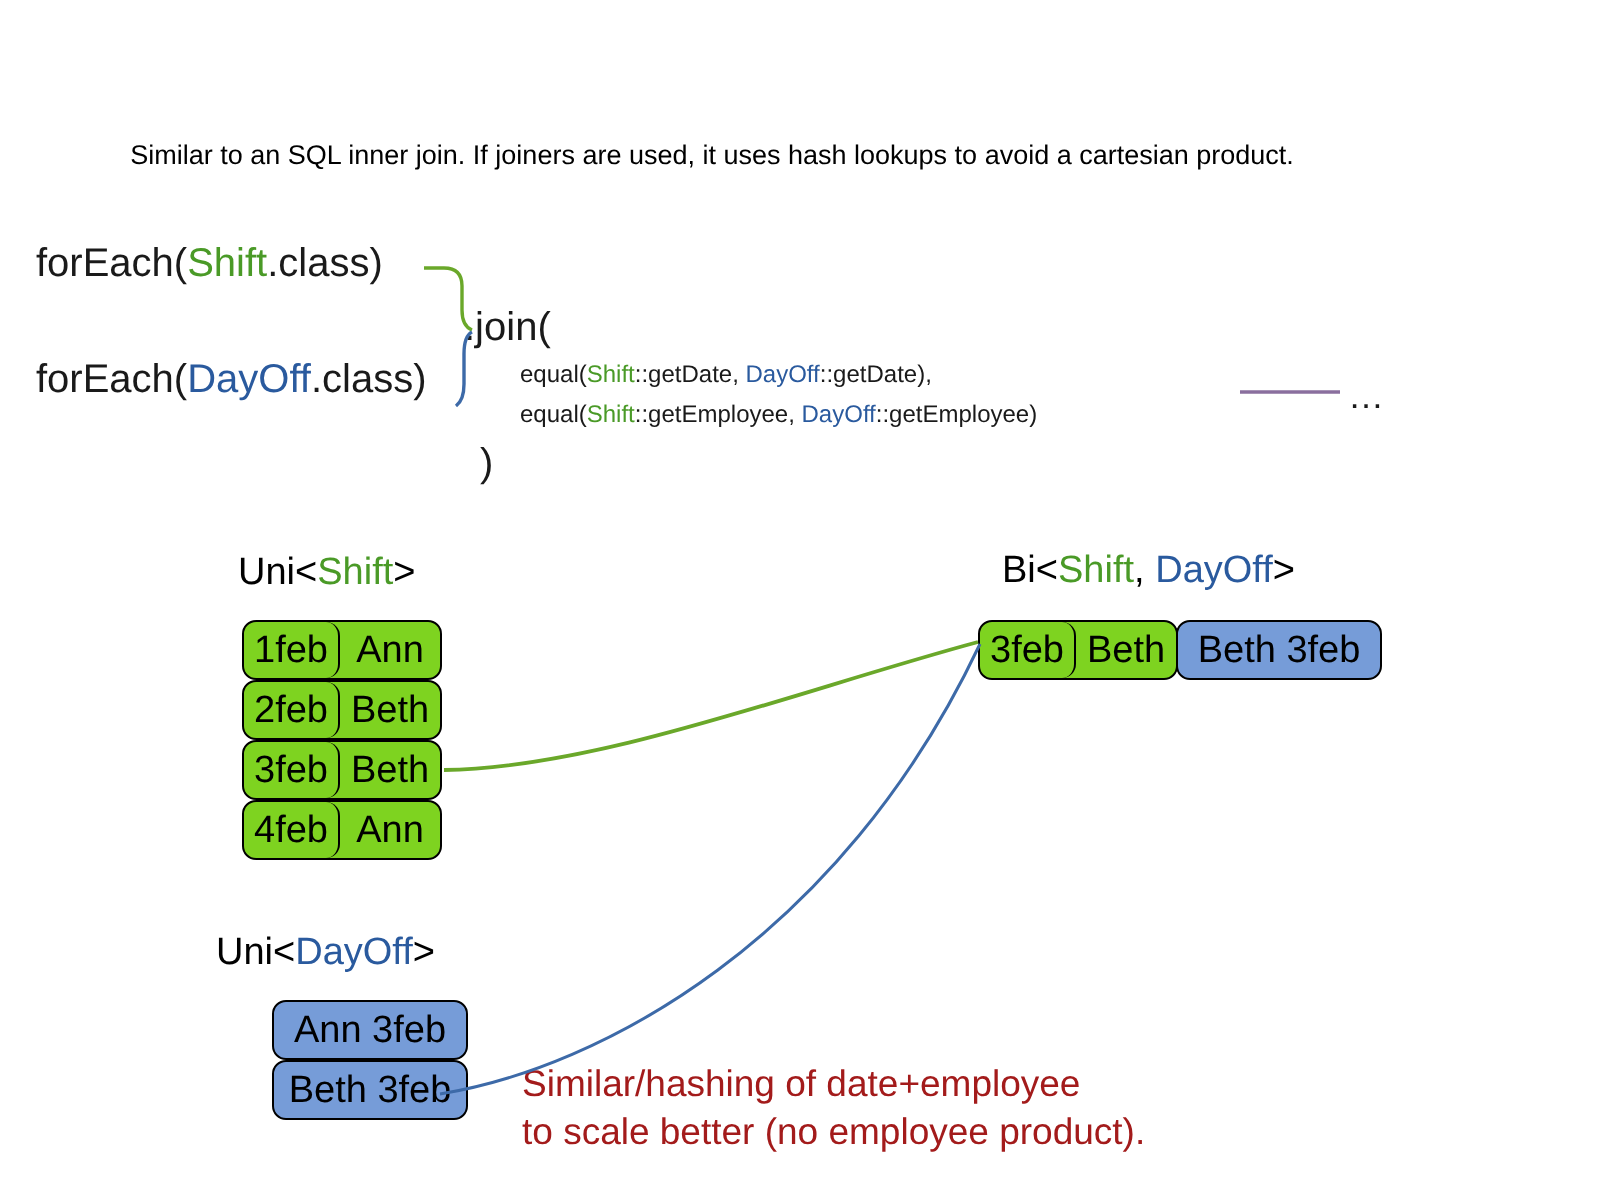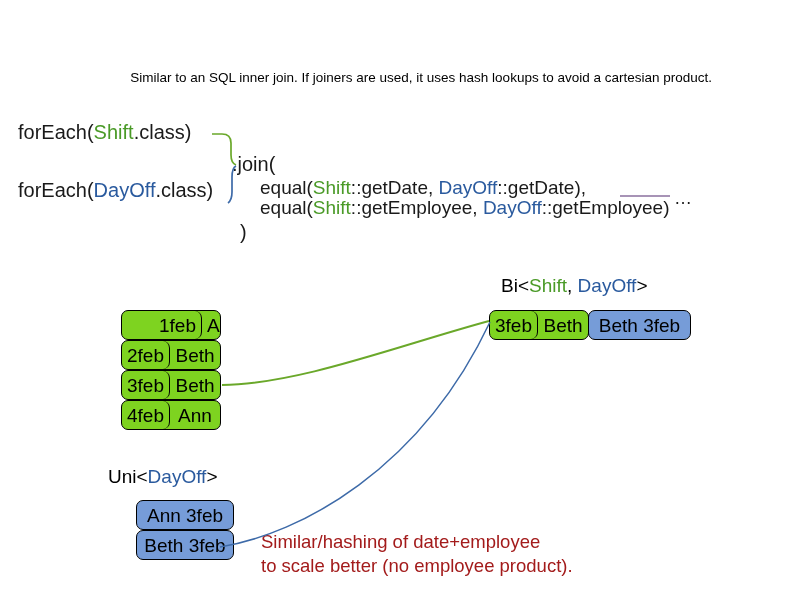--- a/index.html
+++ b/index.html
@@ -29,41 +29,41 @@
     line-height: 40px;
     font-weight: normal;
     color: #000000;
     white-space: nowrap;
   }
   .subtitle {
     position: absolute;
     left: 0;
     top: 69px;
     width: 712px;
-    text-align: right;
+    text-align: center;
     font-size: 13.5px;
     line-height: 18px;
     color: #000000;
     white-space: nowrap;
   }
   
   .code-line {
     position: absolute;
     font-size: 20px;
     line-height: 24px;
     color: #1a1a1a;
     white-space: nowrap;
   }
   .code-foreach-shift  { left: 18px;  top: 120px; }
   .code-foreach-dayoff { left: 18px;  top: 178px; }
   .code-join           { left: 232px; top: 152px; }
   .code-close-paren    { left: 240px; top: 220px; }
   .code-arg {
     position: absolute;
-    font-size: 19px;
+    font-size: 12px;
     line-height: 19px;
     color: #1a1a1a;
     white-space: nowrap;
   }
   .code-arg-1 { left: 260px; top: 178px; }
   .code-arg-2 { left: 260px; top: 198px; }
 
   .tok-shift  { color: #4a9a27; }
   .tok-dayoff { color: #2a5a9e; }
 
@@ -113,21 +113,21 @@
     border-right: 1.6px solid #000000;
     width: 49px;
     border-radius: 0 7px 7px 0;
   }
   .cell-name {
     color: #000000;
     width: 51px;
     text-align: center;
   }
   .shift-row { left: 121px; width: 100px; }
-  .shift-row-1 { top: 310px; padding-left: 32px; }
+  .shift-row-1 { top: 310px; }
   .shift-row-2 { top: 340px; }
   .shift-row-3 { top: 370px; }
   .shift-row-4 { top: 400px; }
 
   .dayoff-box {
     position: absolute;
     left: 121px;
     width: 98px;
     height: 30px;
     border: 1.6px solid #000000;
@@ -213,20 +213,21 @@
   <div class="code-line code-join">.join(</div>
 
   <div class="code-arg code-arg-1"><span>equal(</span><span class="tok-shift">Shift</span><span>::getDate, </span><span class="tok-dayoff">DayOff</span><span>::getDate),</span></div>
 
   <div class="code-arg code-arg-2"><span>equal(</span><span class="tok-shift">Shift</span><span>::getEmployee, </span><span class="tok-dayoff">DayOff</span><span>::getEmployee)</span></div>
 
   <div class="code-line code-close-paren">)</div>
 
   <div class="ellipsis">…</div>
 
+  <div class="stream-label label-uni-shift"><span>Uni&lt;</span><span class="tok-shift">Shift</span><span>&gt;</span></div>
 
   <div class="stream-label label-bi"><span>Bi&lt;</span><span class="tok-shift">Shift</span><span>, </span><span class="tok-dayoff">DayOff</span><span>&gt;</span></div>
 
   <div class="stream-label label-uni-dayoff"><span>Uni&lt;</span><span class="tok-dayoff">DayOff</span><span>&gt;</span></div>
 
   <div class="fact-row shift-row shift-row-1">
     <div class="cell cell-date">1feb</div>
     <div class="cell cell-name">Ann</div>
   </div>
   <div class="fact-row shift-row shift-row-2">

